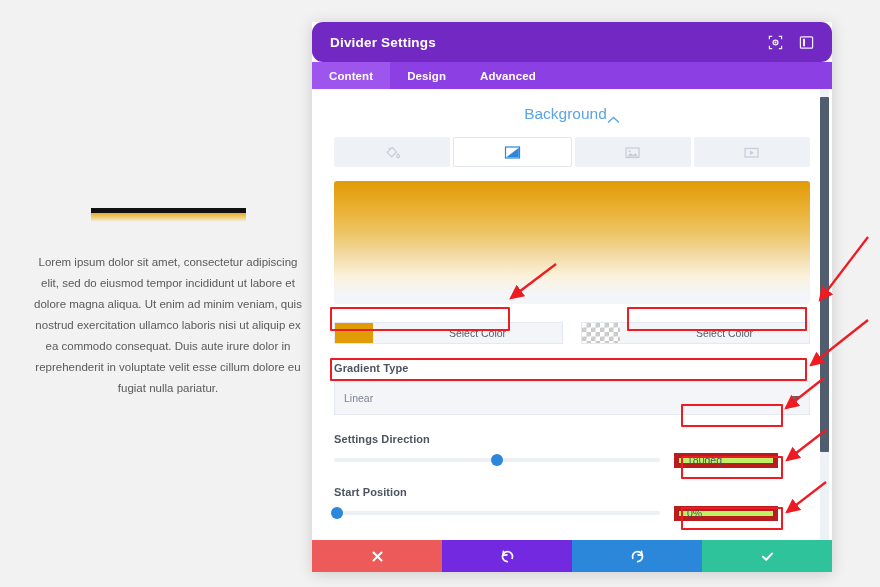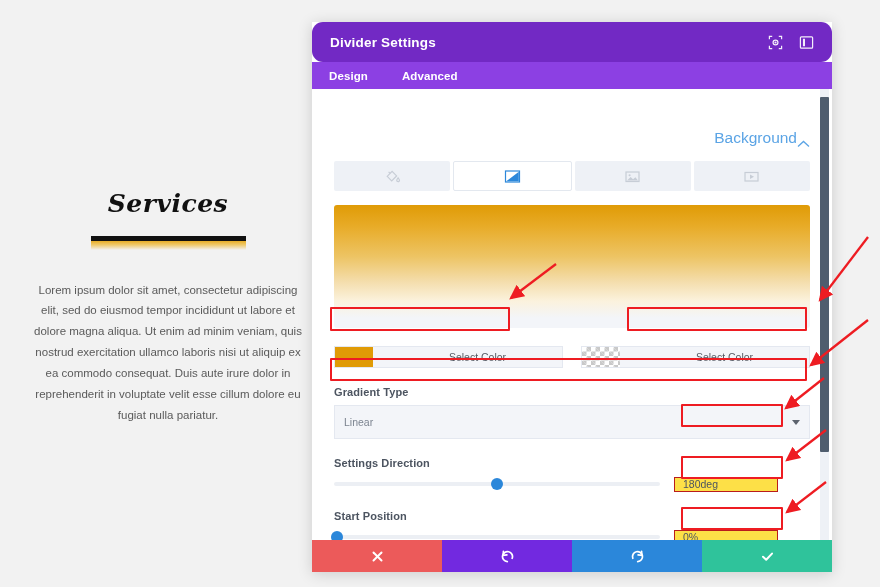--- a/index.html
+++ b/index.html
@@ -125,23 +125,22 @@
 
   .scroll-area {
     position: absolute;
     inset: 0;
     padding: 16px 22px 10px 22px;
   }
 
   .section-head {
     display: flex;
     align-items: center;
-    justify-content: flex-end;
+    justify-content: center;
     padding-bottom: 14px;
-    margin-top: 24px;
   }
   .section-title {
     color: #5ba4e5;
     font-size: 15.5px;
     font-weight: normal;
   }
   .chev { width: 13px; height: 8px; }
 
   
   .bg-types {
@@ -263,22 +262,22 @@
     top: 2px;
     width: 12px; height: 12px;
     border-radius: 50%;
     background: #2b87da;
     transform: translateX(-50%);
   }
   .num-field {
     width: 104px;
     flex: none;
     height: 15px;
-    background: #fde047;
-    border: 1px solid #b91c1c;
+    background: #bef264;
+    border: 5px solid #b91c1c;
     display: flex;
     align-items: center;
     padding: 0 8px;
     font-size: 10.5px;
     color: #4c5460;
   }
   .slider-spacer { width: 18px; flex: none; }
 
   
   .sb-track {
@@ -331,21 +330,20 @@
     border-radius: 1px;
   }
   .annot svg { position: absolute; inset: 0; width: 880px; height: 587px; }
 </style>
 </head>
 <body>
 
 <div class="page-bg"></div>
 
 <div class="left-content">
-  <div class="services-title">Services</div>
   <div class="divider-wrap">
     <div class="divider-bar"></div>
     <div class="divider-fade"></div>
   </div>
   <div class="body-copy">Lorem ipsum dolor sit amet, consectetur adipiscing elit, sed do eiusmod tempor incididunt ut labore et dolore magna aliqua. Ut enim ad minim veniam, quis nostrud exercitation ullamco laboris nisi ut aliquip ex ea commodo consequat. Duis aute irure dolor in reprehenderit in voluptate velit esse cillum dolore eu fugiat nulla pariatur.</div>
 </div>
 
 <div class="modal">
 
   <div class="modal-header">
@@ -366,20 +364,21 @@
       <span class="hdr-icon">
         <svg viewBox="0 0 16 16">
             <rect x="1.5" y="2" width="13" height="12" rx="1" fill="none" stroke="#ffffff" stroke-width="1.3"></rect>
             <rect x="4.2" y="4" width="2.2" height="8" fill="#ffffff"></rect>
           </svg>
       </span>
     </div>
   </div>
 
   <div class="modal-tabs">
+    <div class="tab active">Content</div>
     <div class="tab">Design</div>
     <div class="tab">Advanced</div>
   </div>
 
   <div class="modal-body">
     <div class="scroll-area">
 
       <div class="section-head">
         <div class="section-title">Background</div>
         <span class="chev">

